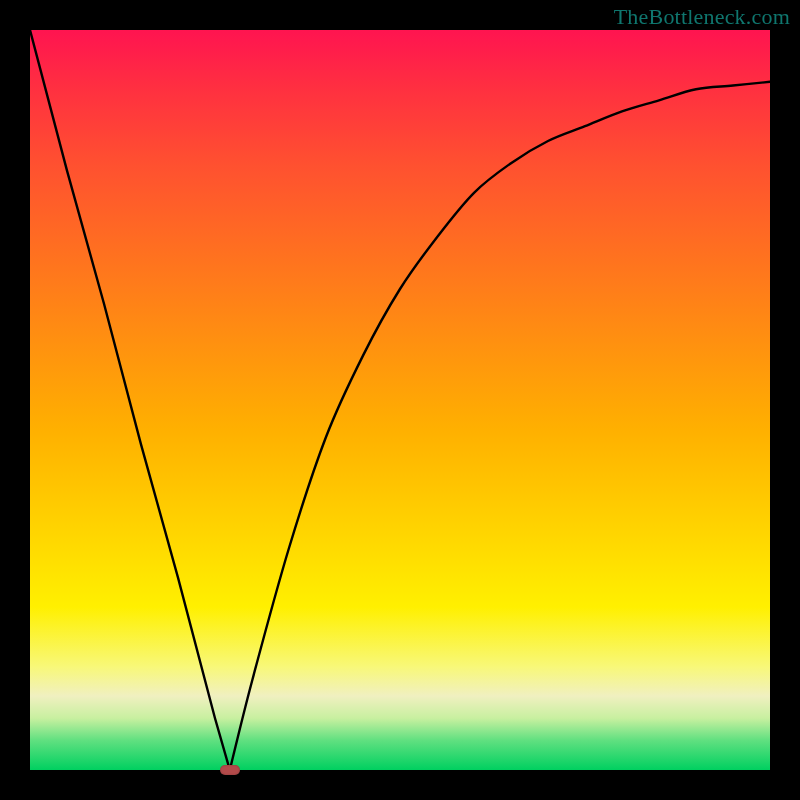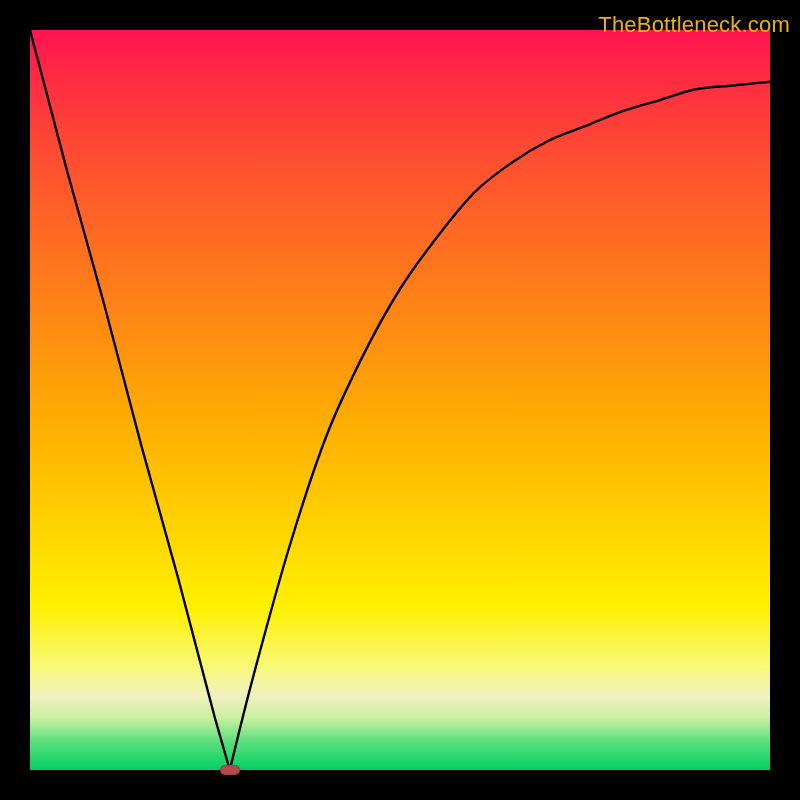--- a/index.html
+++ b/index.html
@@ -36,27 +36,28 @@
       #fff000 78%,
       #f8f878 86%,
       #f0f0c0 90%,
       #c8f0a0 93%,
       #60e080 96%,
       #00d060 100%
     );
   }
   .watermark {
     position: absolute;
-    top: 12px;
+    top: 4px;
     right: 10px;
-    color: #eab308;
+    color: #0f766e;
     font-size: 22px;
     letter-spacing: 0.2px;
     font-weight: 400;
     user-select: none;
+    font-family: Liberation Serif, serif;
   }
   svg.curve {
     position: absolute;
     top: 0;
     left: 0;
     width: 740px;
     height: 740px;
   }
   .minimum-marker {
     position: absolute;

